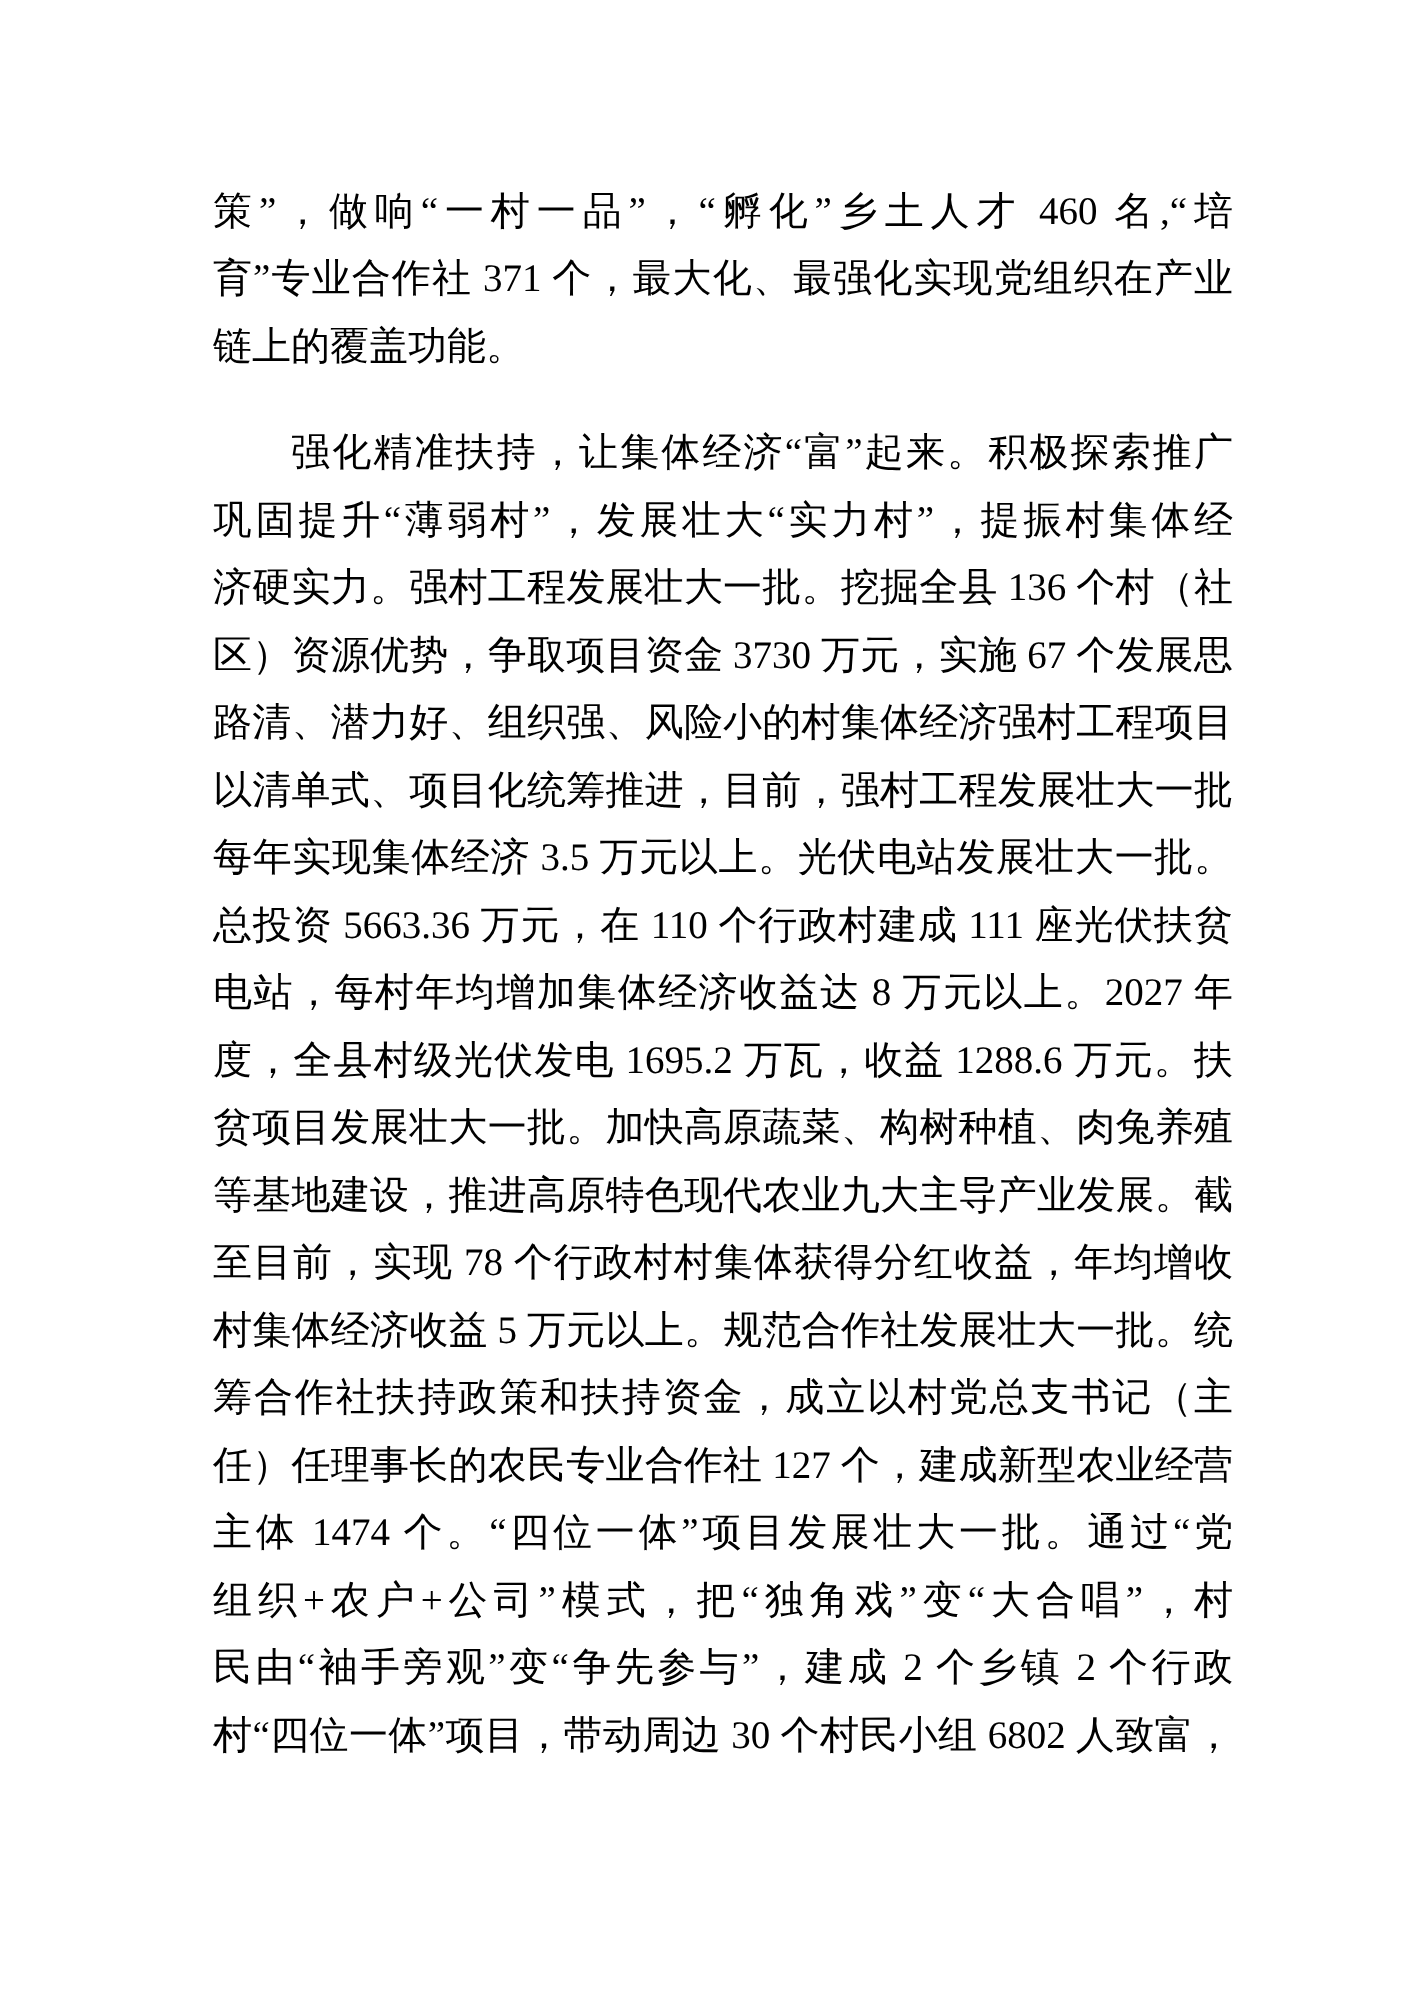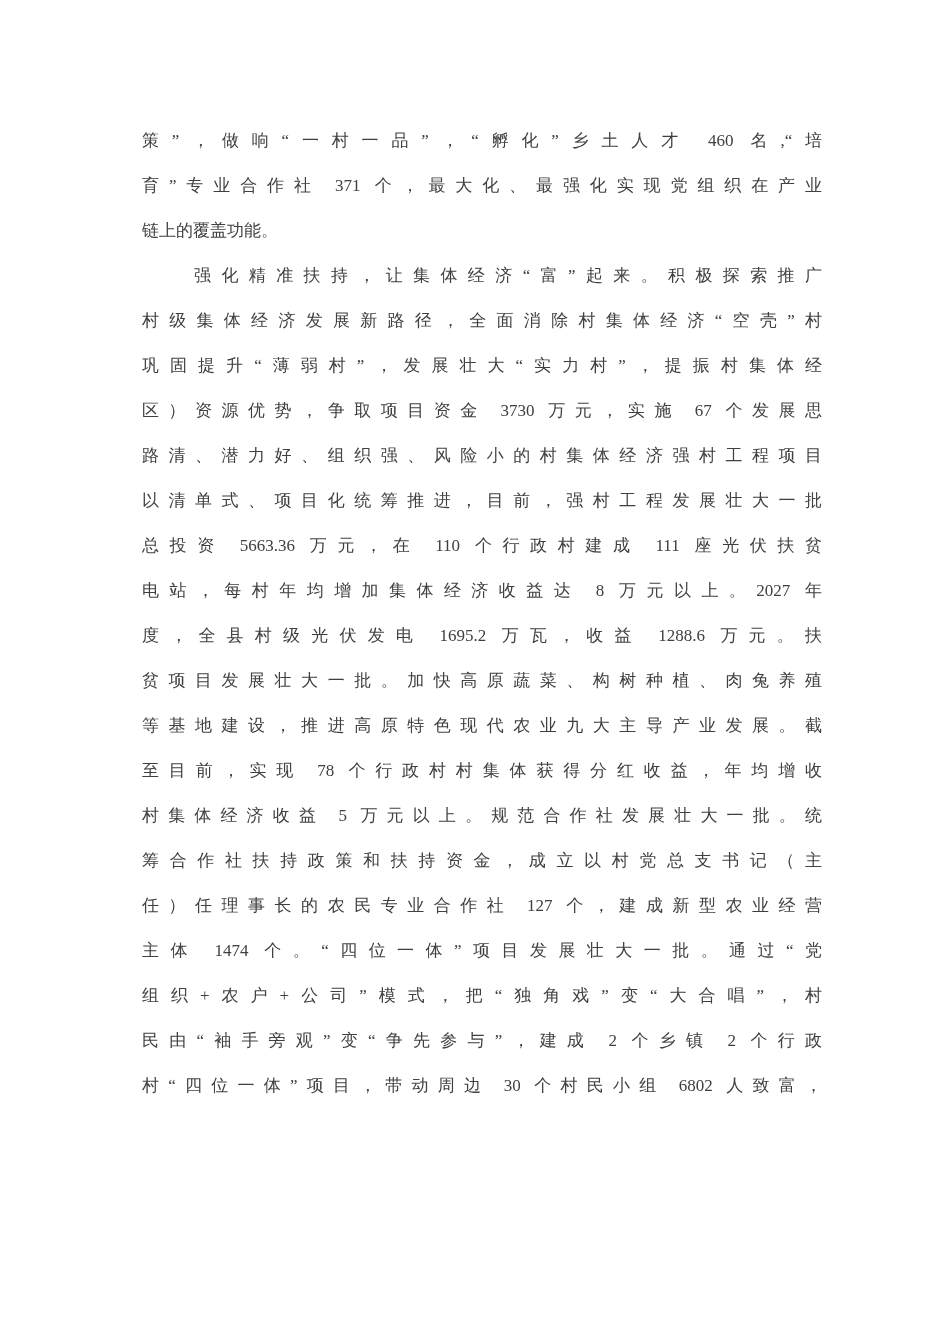--- a/index.html
+++ b/index.html
@@ -16,53 +16,55 @@
     font-family: "Liberation Serif", "DejaVu Serif", serif;
   }
   .doc-body {
     position: absolute;
     left: 142px;
     top: 118px;
     width: 680px;
     color: #000000;
   }
   .line {
-    font-size: 17px;
+    font-size: 26px;
     line-height: 45px;
     height: 45px;
     overflow: hidden;
     text-align: justify;
     text-align-last: justify;
     text-justify: inter-character;
-    color: #404040;
+    color: #000000;
   }
   .line.para-end {
     text-align-last: left;
     font-family: Liberation Serif, serif;
   }
   .line.indent {
     text-indent: 52px;
+    margin-top: 26px;
   }
 </style>
 </head>
 <body>
 
 <div class="page">
   <div class="doc-body">
 
     <div class="line">策”，做响“一村一品”，“孵化”乡土人才 460 名,“培</div>
     <div class="line">育”专业合作社 371 个，最大化、最强化实现党组织在产业</div>
     <div class="line para-end">链上的覆盖功能。</div>
 
     <div class="line indent">强化精准扶持，让集体经济“富”起来。积极探索推广</div>
-    <div class="line">村级集体经济发展新路径，全面消除村集体经济“空壳”村</div>
     <div class="line">巩固提升“薄弱村”，发展壮大“实力村”，提振村集体经</div>
+    <div class="line">济硬实力。强村工程发展壮大一批。挖掘全县 136 个村（社</div>
     <div class="line">区）资源优势，争取项目资金 3730 万元，实施 67 个发展思</div>
     <div class="line">路清、潜力好、组织强、风险小的村集体经济强村工程项目</div>
     <div class="line">以清单式、项目化统筹推进，目前，强村工程发展壮大一批</div>
+    <div class="line">每年实现集体经济 3.5 万元以上。光伏电站发展壮大一批。</div>
     <div class="line">总投资 5663.36 万元，在 110 个行政村建成 111 座光伏扶贫</div>
     <div class="line">电站，每村年均增加集体经济收益达 8 万元以上。2027 年</div>
     <div class="line">度，全县村级光伏发电 1695.2 万瓦，收益 1288.6 万元。扶</div>
     <div class="line">贫项目发展壮大一批。加快高原蔬菜、构树种植、肉兔养殖</div>
     <div class="line">等基地建设，推进高原特色现代农业九大主导产业发展。截</div>
     <div class="line">至目前，实现 78 个行政村村集体获得分红收益，年均增收</div>
     <div class="line">村集体经济收益 5 万元以上。规范合作社发展壮大一批。统</div>
     <div class="line">筹合作社扶持政策和扶持资金，成立以村党总支书记（主</div>
     <div class="line">任）任理事长的农民专业合作社 127 个，建成新型农业经营</div>
     <div class="line">主体 1474 个。“四位一体”项目发展壮大一批。通过“党</div>

